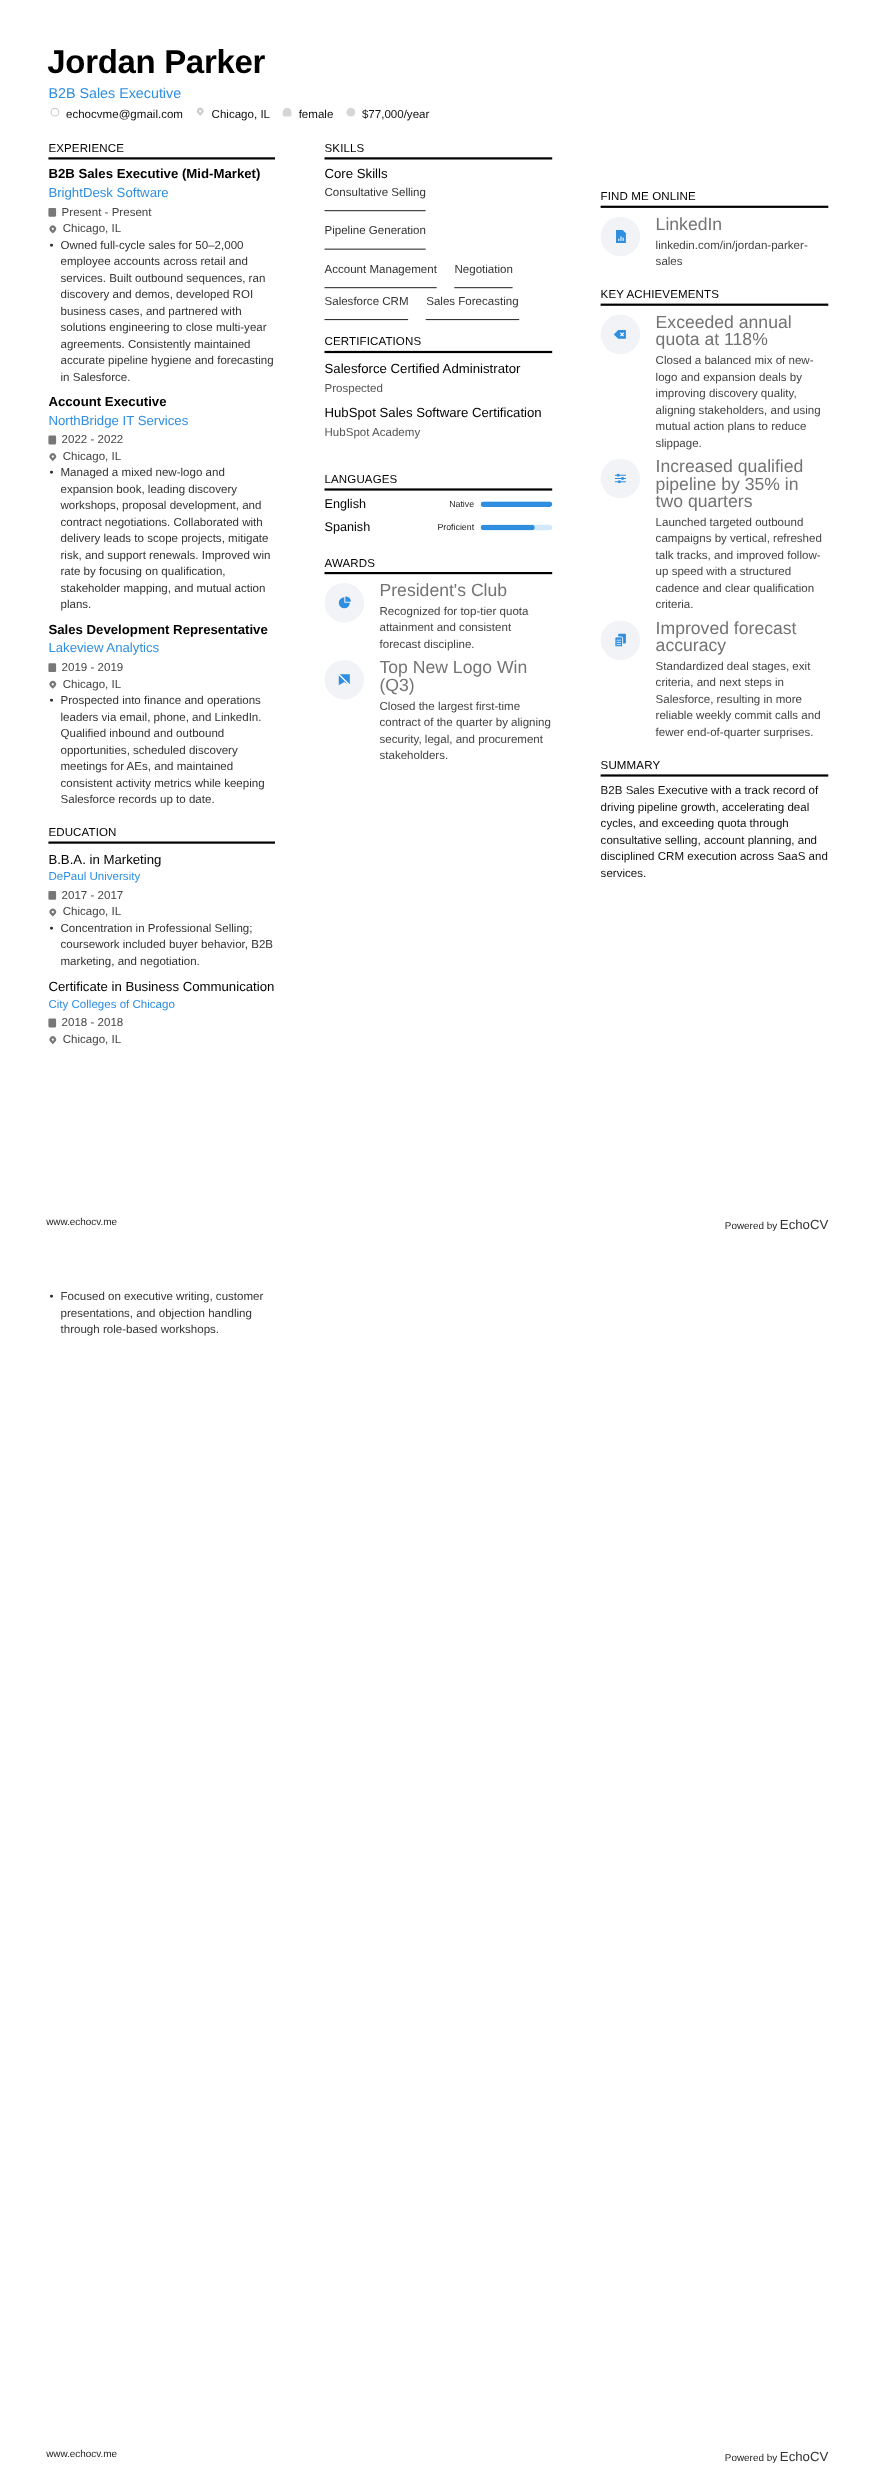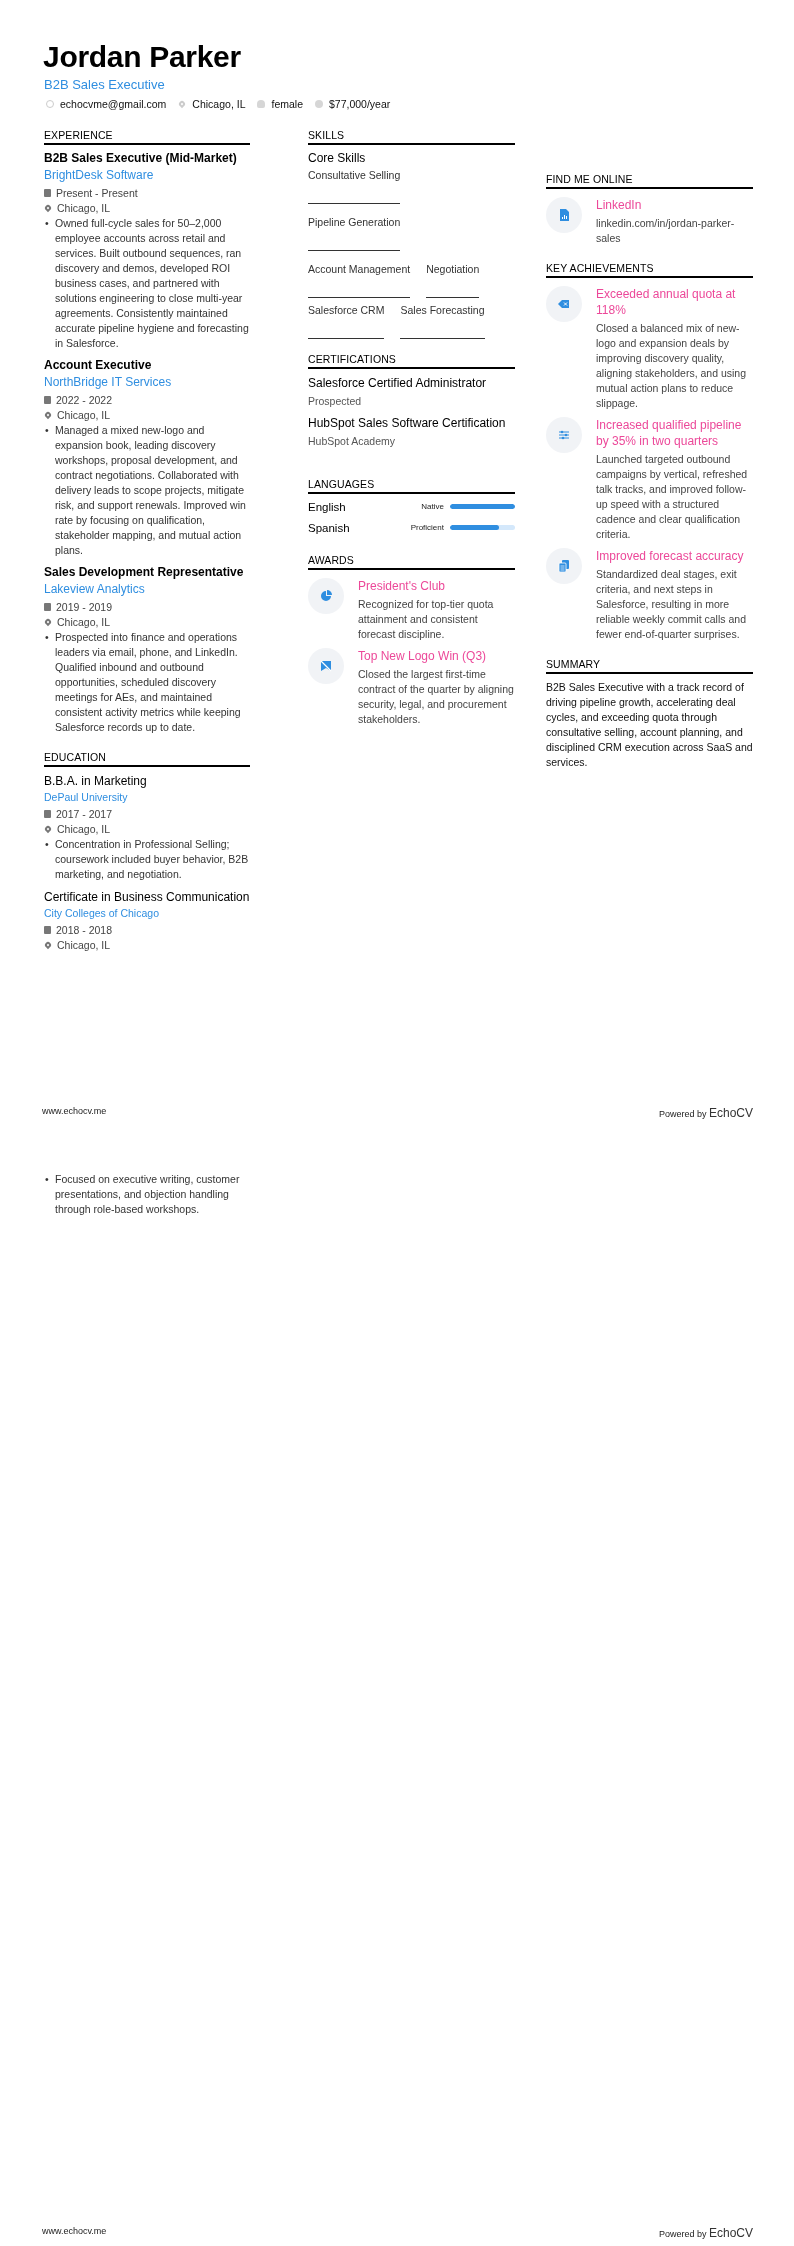--- a/index.html
+++ b/index.html
@@ -1,50 +1,50 @@
 <!DOCTYPE html>
 <html><head>
 <meta charset="utf-8">
 <style>
   * { box-sizing: border-box; margin: 0; padding: 0; }
   body { width: 794px; height: 2246px; background: #fff; font-family: "Liberation Sans", sans-serif; color: #111; position: relative; overflow: hidden; }
   .name { position: absolute; left: 43px; top: 40px; font-size: 30px; font-weight: bold; color: #000; letter-spacing: -0.3px; }
   .role { position: absolute; left: 44px; top: 77px; font-size: 13px; color: #2f8ee0; }
   .contact { position: absolute; left: 46px; top: 98px; display: flex; gap: 12px; font-size: 10.5px; color: #111; align-items: center; }
-  .contact span.item { display: flex; align-items: center; gap: 6px; }
+  .contact span.item { display: flex; align-items: flex-start; gap: 6px; }
   .ci { width: 8px; height: 8px; border-radius: 50%; background: #d6d6d6; display: inline-block; }
   .col { position: absolute; top: 129px; }
   .c1 { left: 44px; width: 206px; }
-  .c2 { left: 308px; width: 207px; }
+  .c2 { left: 295px; width: 207px; }
   .c3 { left: 546px; width: 207px; margin-top: 44px; }
   .sec-title { font-size: 10.5px; color: #000; text-transform: uppercase; padding-bottom: 2px; border-bottom: 2px solid #000; margin-bottom: 6px; letter-spacing: 0.1px; }
   .job-title { font-size: 12px; font-weight: bold; color: #000; margin-bottom: 3px; }
   .company { font-size: 12px; color: #2f8ee0; margin-bottom: 3px; }
   .meta { font-size: 10.5px; color: #444; display: flex; align-items: center; gap: 5px; height: 15px; }
   .cal { width: 7px; height: 8px; background: #777; border-radius: 1px; display: inline-block; }
   .pin { width: 6px; height: 6px; border: 2px solid #777; border-radius: 50% 50% 50% 0; transform: rotate(-45deg); display: inline-block; margin: 0 1px; }
   .bullet { display: flex; font-size: 10.5px; color: #333; line-height: 15px; margin-top: 1px; }
   .bullet .dot { width: 11px; flex-shrink: 0; padding-left: 1px; }
   .entry { margin-bottom: 7px; }
   .edu-title { font-size: 12px; color: #000; margin-bottom: 2px; line-height: 16px; }
   .edu-school { font-size: 10.5px; color: #2f8ee0; margin-bottom: 3px; }
   .skill-cat { font-size: 12px; color: #000; margin-bottom: 4px; }
   .chips { display: flex; flex-wrap: wrap; column-gap: 16px; row-gap: 6px; }
-  .chip { font-size: 10.5px; color: #333; padding-bottom: 22px; border-bottom: 1px solid #333; }
+  .chip { font-size: 10.5px; color: #333; padding-bottom: 10px; border-bottom: 1px solid #333; }
   .cert-name { font-size: 12px; color: #000; line-height: 16px; margin-bottom: 4px; }
   .cert-issuer { font-size: 10.5px; color: #555; margin-bottom: 8px; }
   .lang { display: flex; align-items: center; height: 21px; }
   .lang-name { font-size: 11.5px; color: #000; flex: 1; }
   .lang-level { font-size: 8px; color: #222; margin-right: 6px; }
   .bar { width: 65px; height: 5px; background: #d4e8fb; border-radius: 3px; overflow: hidden; }
   .bar-fill { height: 100%; background: #2f8ee0; border-radius: 3px; }
   .iconrow { display: flex; margin-bottom: 6px; }
   .icircle { width: 36px; height: 36px; border-radius: 50%; background: #f1f3f6; flex-shrink: 0; margin-right: 14px; display: flex; align-items: center; justify-content: center; margin-top: 0px; }
   .icircle svg { width: 12px; height: 12px; }
-  .irow-title { font-size: 12px; color: #ec4899; line-height: 16px; margin-bottom: 3px; }
+  .irow-title { font-size: 16px; color: #737373; line-height: 16px; margin-bottom: 3px; }
   .irow-desc { font-size: 10.5px; color: #444; line-height: 15px; }
   .summary { font-size: 10.5px; color: #111; line-height: 15px; }
   .footer { position: absolute; left: 0; width: 794px; display: flex; justify-content: space-between; padding: 0 41px 0 42px; font-size: 9px; color: #222; }
   .footer .brand { font-size: 12px; color: #333; }
   .overflow { position: absolute; left: 44px; top: 1171px; width: 206px; }
 </style>
 </head>
 <body>
 
 <div class="name">Jordan Parker</div>

